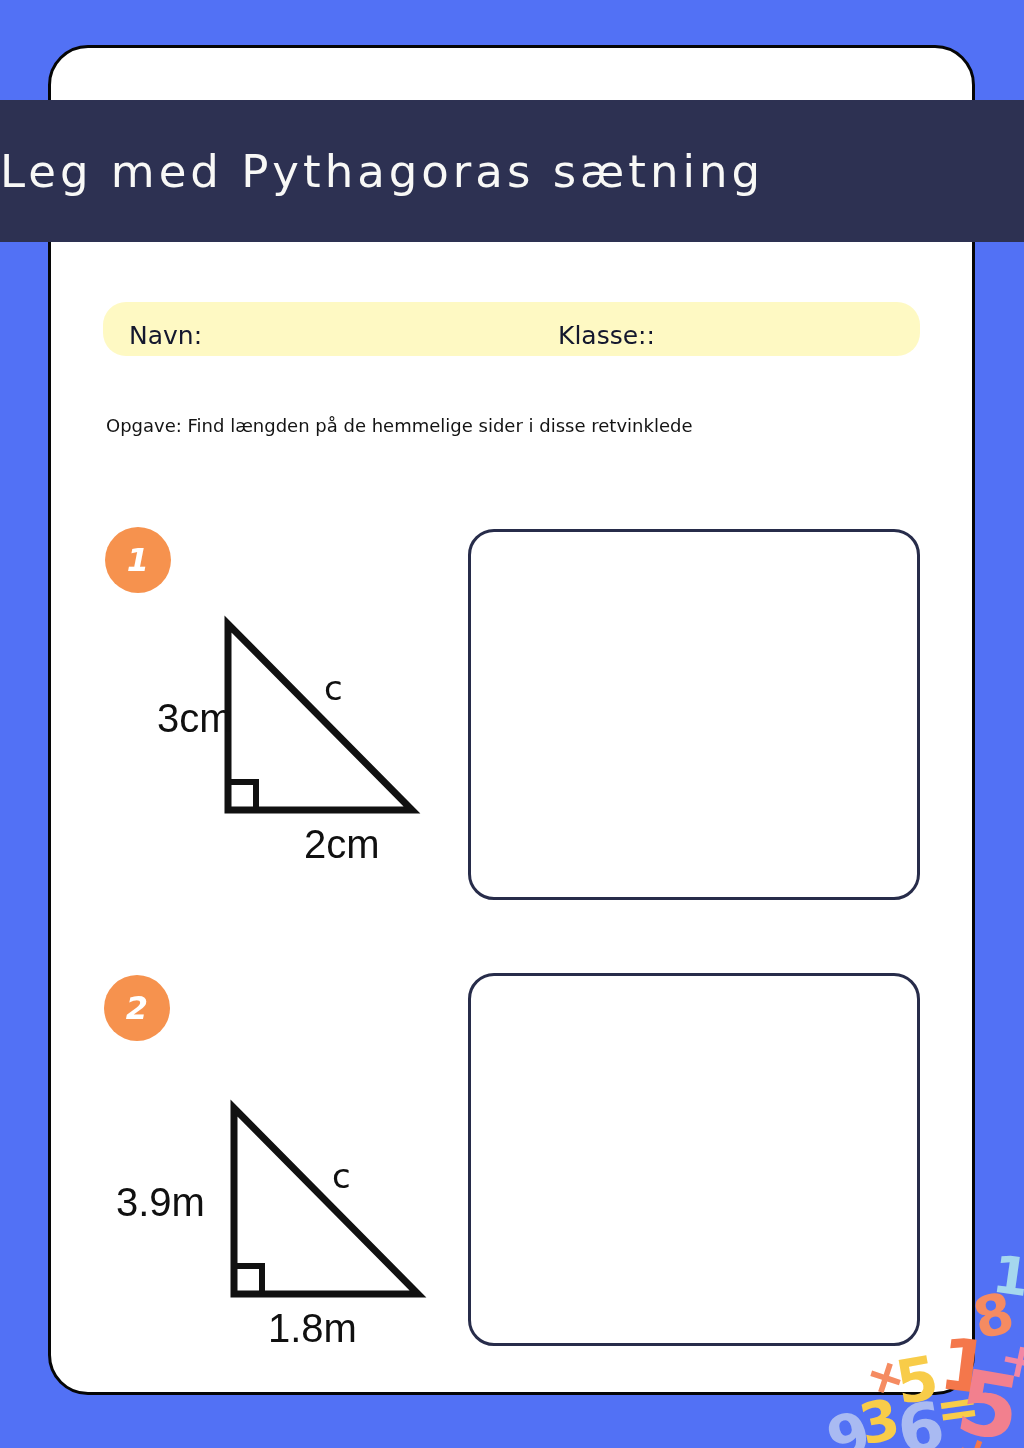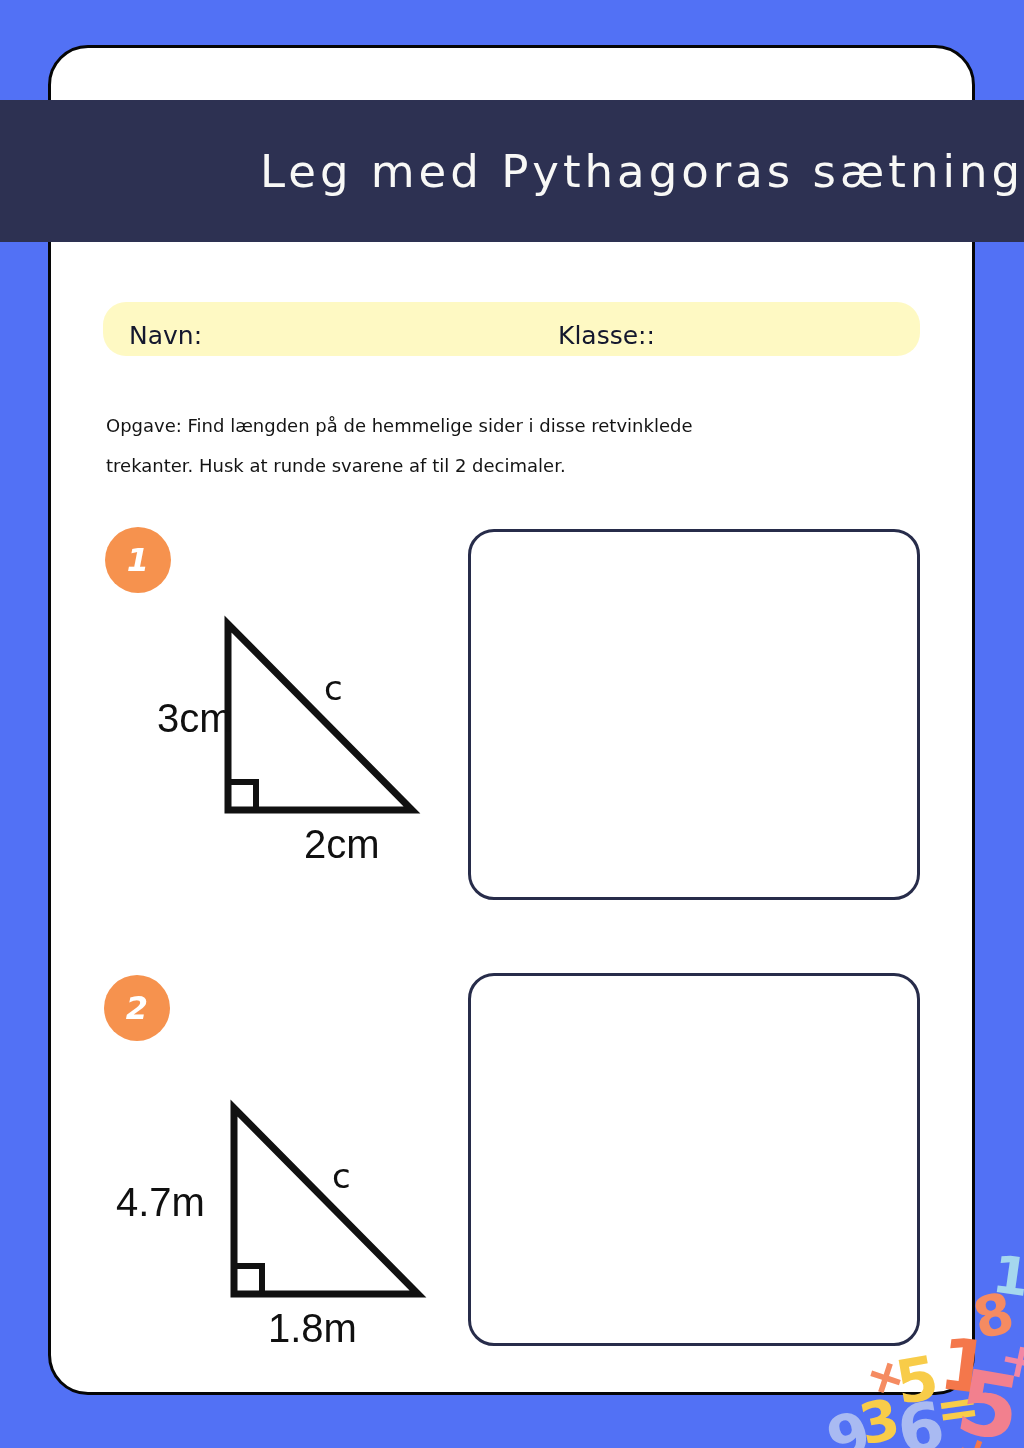--- a/index.html
+++ b/index.html
@@ -11,21 +11,21 @@
   
   .card {
     position:absolute; left:48px; top:45px; width:927px; height:1350px;
     background:#FFFFFF; border:3px solid #060606; border-radius:40px;
     box-sizing:border-box;
   }
   
   .band {
     position:absolute; left:0; top:100px; width:1024px; height:142px;
     background:#2D3152; z-index:3;
-    display:flex; align-items:center; justify-content:flex-end;
+    display:flex; align-items:center; justify-content:flex-start;
   }
   .band .title {
     color:#F8F8F6; font-size:45px; letter-spacing:4px; font-weight:400;
     white-space:nowrap;
   }
   
   .name-bar {
     position:absolute; left:103px; top:302px; width:817px; height:54px;
     background:#fef9c3; border-radius:23px; z-index:2;
   }
@@ -89,21 +89,20 @@
     <div class="title">Leg med Pythagoras sætning</div>
   </div>
 
   <div class="name-bar">
     <span class="lbl lbl-navn">Navn:</span>
     <span class="lbl lbl-klasse">Klasse::</span>
   </div>
 
   <div class="task">
     <div>Opgave: Find længden på de hemmelige sider i disse retvinklede</div>
-    <div>trekanter. Husk at runde svarene af til 2 decimaler.</div>
   </div>
 
   <div class="badge badge-1">
     <span>1</span>
   </div>
   <svg class="tri tri-1" width="204" height="206" viewBox="0 0 204 206">
     <polygon points="10,10 10,196 194,196" fill="none" stroke="#111111" stroke-width="7" stroke-linejoin="miter"></polygon>
     <rect x="10" y="168" width="28" height="28" fill="none" stroke="#111111" stroke-width="6"></rect>
   </svg>
   <div class="side-label p1-vert">3cm</div>
@@ -111,21 +110,21 @@
   <div class="side-label p1-base">2cm</div>
   <div class="answer-box answer-box-1"></div>
 
   <div class="badge badge-2">
     <span>2</span>
   </div>
   <svg class="tri tri-2" width="204" height="206" viewBox="0 0 204 206">
     <polygon points="10,10 10,196 194,196" fill="none" stroke="#111111" stroke-width="7" stroke-linejoin="miter"></polygon>
     <rect x="10" y="168" width="28" height="28" fill="none" stroke="#111111" stroke-width="6"></rect>
   </svg>
-  <div class="side-label p2-vert">4.7m</div>
+  <div class="side-label p2-vert">3.9m</div>
   <div class="side-label hyp-label p2-hyp">c</div>
   <div class="side-label p2-base">1.8m</div>
   <div class="answer-box answer-box-2"></div>
 
   <div>
       <span class="deco" style="left: 993px; top: 1250px; font-size: 52px; color: rgb(165, 216, 238); transform: rotate(8deg);">1</span>
       <span class="deco" style="left: 974px; top: 1288px; font-size: 56px; color: rgb(245, 139, 97); transform: rotate(-14deg);">8</span>
       <span class="deco" style="left: 1000px; top: 1336px; font-size: 48px; color: rgb(242, 135, 164); transform: rotate(12deg);">+</span>
       <span class="deco" style="left: 940px; top: 1330px; font-size: 72px; color: rgb(244, 119, 75); transform: rotate(7deg);">1</span>
       <span class="deco" style="left: 866px; top: 1352px; font-size: 48px; color: rgb(245, 139, 97); transform: rotate(18deg);">+</span>

